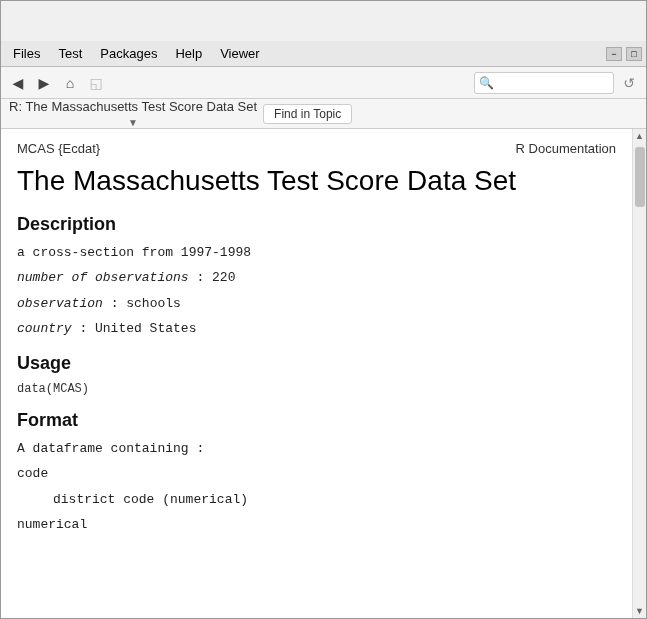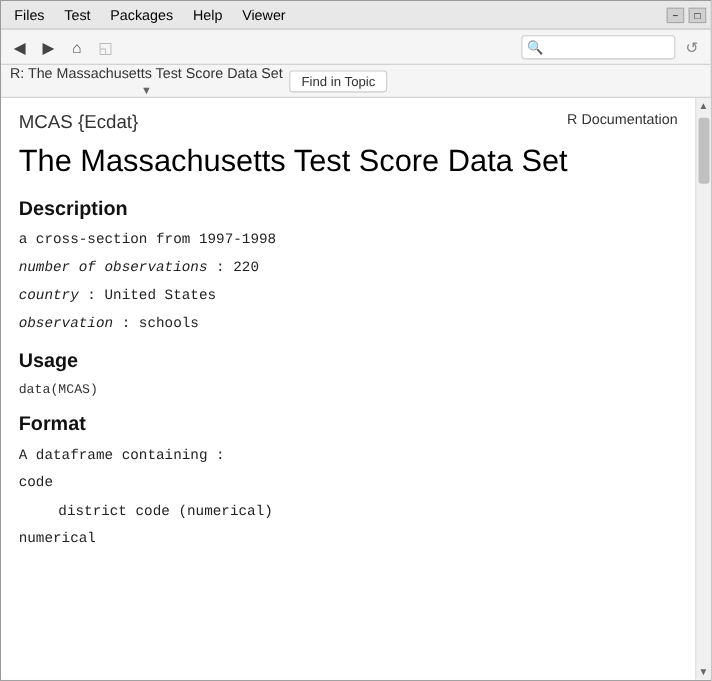--- a/index.html
+++ b/index.html
@@ -23,20 +23,21 @@
 
     
     .menubar {
       display: flex;
       align-items: center;
       background: #e8e8e8;
       border-bottom: 1px solid #bbb;
       padding: 0 4px;
       height: 26px;
       gap: 2px;
+      margin-top: 40px;
     }
     .menu-item {
       padding: 3px 8px;
       font-size: 13px;
       cursor: pointer;
       border-radius: 3px;
     }
 
     .menubar-right {
       margin-left: auto;
@@ -195,21 +196,21 @@
       margin-top: auto;
     }
 
     
     .doc-header-row {
       display: flex;
       justify-content: space-between;
       margin-bottom: 8px;
     }
     .doc-package {
-      font-size: 17px;
+      font-size: 13px;
       color: #333;
     }
     .doc-source {
       font-size: 13px;
       color: #333;
     }
 
     .doc-title {
       font-size: 28px;
       font-weight: normal;
@@ -293,22 +294,22 @@
         <span class="doc-package">MCAS {Ecdat}</span>
         <span class="doc-source">R Documentation</span>
       </div>
 
       <h1 class="doc-title">The Massachusetts Test Score Data Set</h1>
 
       <div class="doc-section">
         <div class="doc-section-title">Description</div>
         <div class="doc-text">a cross-section from 1997-1998</div>
         <div class="doc-text"><em>number of observations</em> : 220</div>
+        <div class="doc-text"><em>observation</em> : schools</div>
         <div class="doc-text"><em>country</em> : United States</div>
-        <div class="doc-text"><em>observation</em> : schools</div>
       </div>
 
       <div class="doc-section">
         <div class="doc-section-title">Usage</div>
         <div class="doc-code">data(MCAS)</div>
       </div>
 
       <div class="doc-section">
         <div class="doc-section-title">Format</div>
         <div class="doc-text">A dataframe containing :</div>

